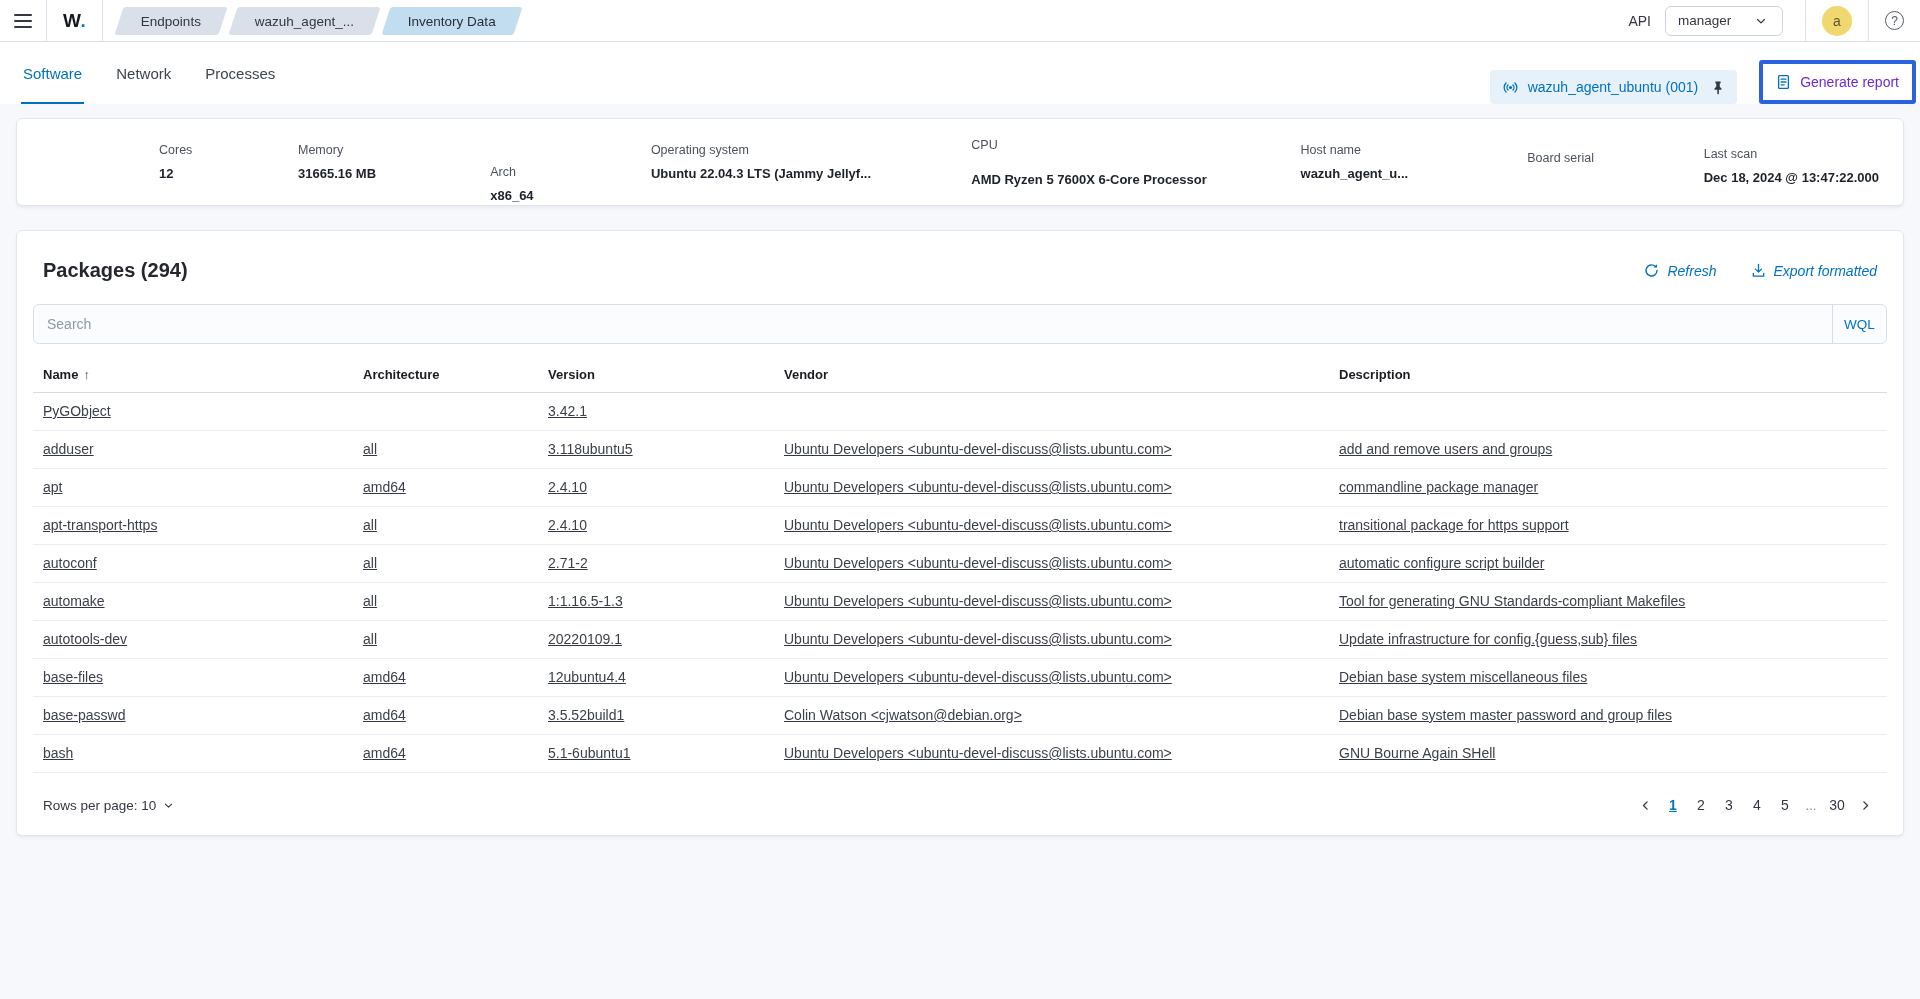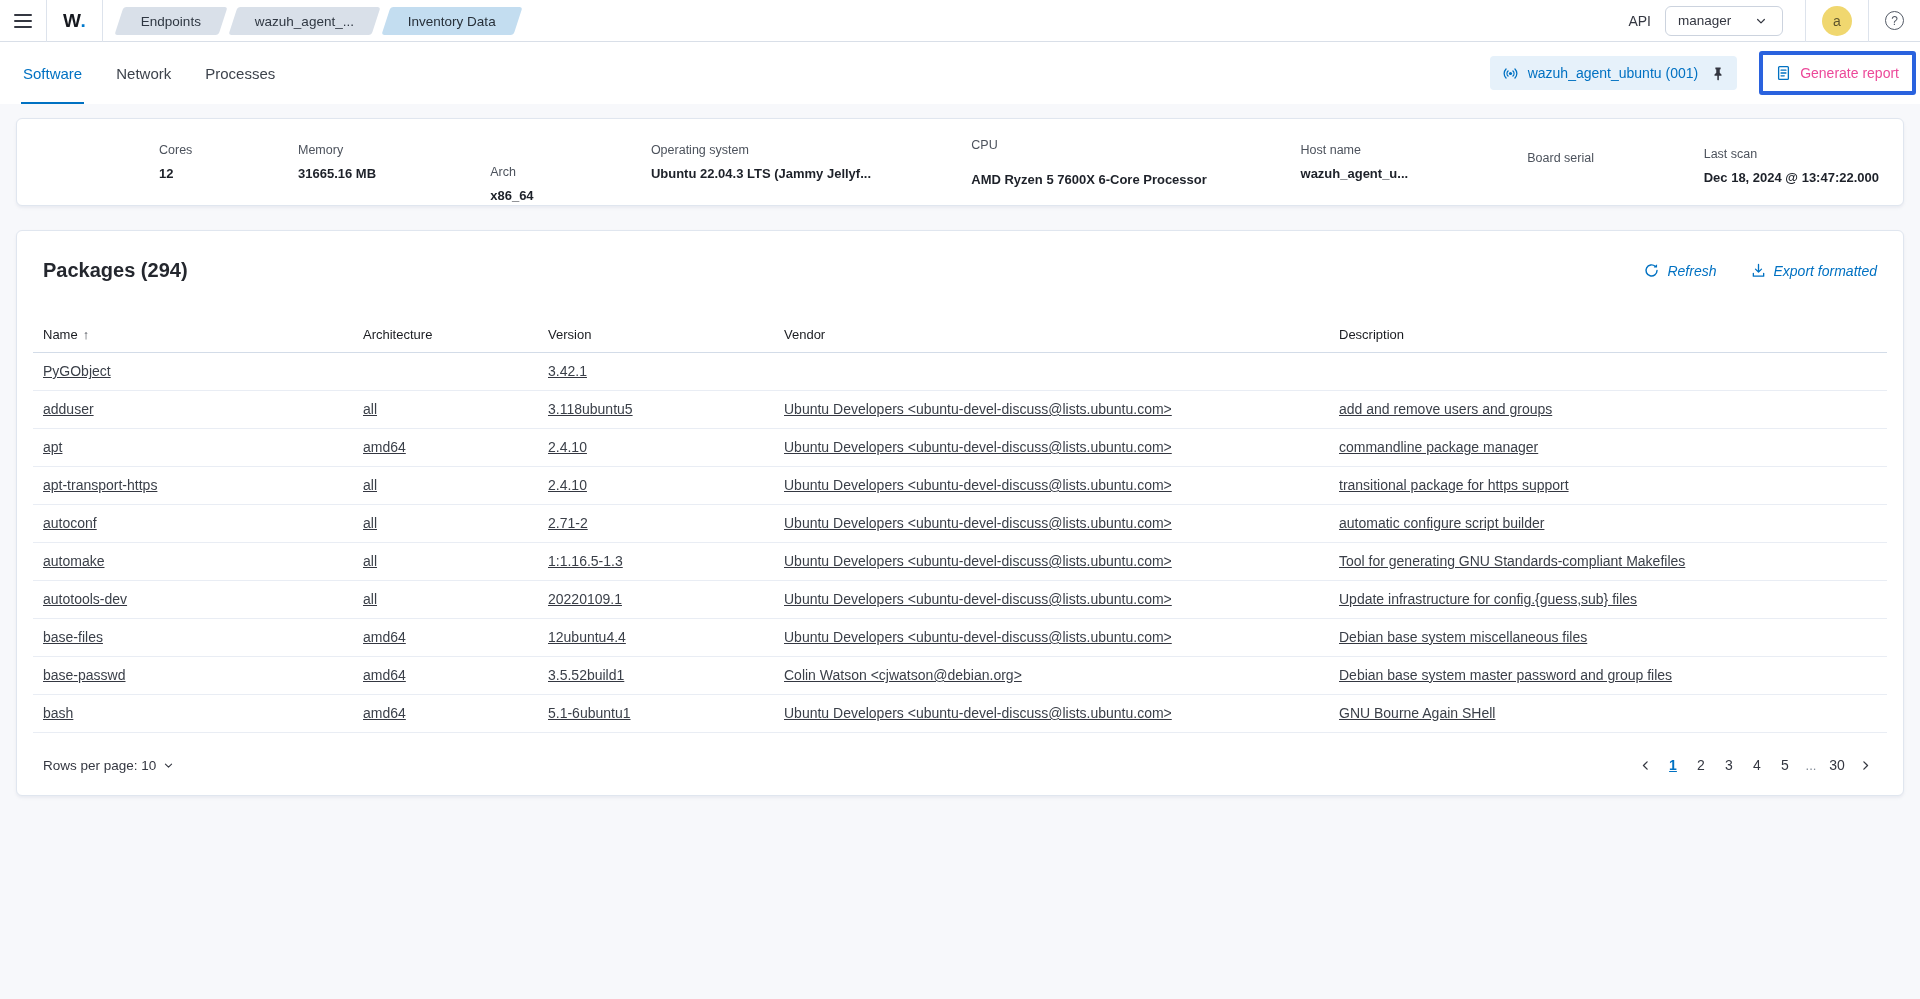--- a/index.html
+++ b/index.html
@@ -37,28 +37,28 @@
     justify-content: center; margin: 0 16px; cursor: pointer; }
   .help { width: 19px; height: 19px; border-radius: 50%; border: 1.4px solid #535a66;
     color: #535a66; font-size: 12px; display: flex; align-items: center; justify-content: center;
     margin: 0 16px; cursor: pointer; }
   
   .tabbar { height: 62px; background: #fff; display: flex; align-items: stretch; }
   .tabs { display: flex; align-items: stretch; margin-left: 6px; }
   .tab { display: flex; align-items: center; margin: 0 15px; padding: 0 2px; font-size: 15px;
     color: #3d434c; cursor: pointer; border-bottom: 2px solid transparent; padding-top: 2px; }
   .tab.active { color: #0071c2; border-bottom-color: #0071c2; font-weight: 500; }
-  .tabbar-right { margin-left: auto; display: flex; align-items: center; padding-left: 44px; }
+  .tabbar-right { margin-left: auto; display: flex; align-items: flex-end; padding-left: 44px; }
   .agent-pill { height: 34px; background: #e6f1fa; border-radius: 4px; display: flex;
     align-items: center; gap: 9px; padding: 0 12px; color: #0071c2; font-size: 14px; cursor: pointer; }
   .agent-pill svg { display: block; }
   .pin-btn { display: flex; align-items: center; margin-left: 4px; cursor: pointer; }
   .highlight-box { border: 4px solid #2a62de; border-radius: 3px; margin-left: 22px; margin-right: 4px;
     padding: 10px 13px; display: flex; align-items: center; }
-  .generate-btn { display: flex; align-items: center; gap: 9px; color: #ec4899; font-size: 14px;
+  .generate-btn { display: flex; align-items: center; gap: 9px; color: #6d28d9; font-size: 14px;
     cursor: pointer; white-space: nowrap; }
   
   .card { background: #fff; border: 1px solid #e0e6ef; border-radius: 6px;
     box-shadow: 0 2px 3px rgba(140,152,172,.12); }
   .info-card { margin: 14px 16px 0; height: 88px; display: flex; align-items: center;
     padding: 10px 24px 10px 142px; }
   .info-field { display: flex; flex-direction: column; gap: 9px; }
   .info-label { font-size: 12.5px; color: #4c525c; }
   .info-value { font-size: 13px; font-weight: 700; color: #1d2129; white-space: nowrap; }
   .w-cores { width: 141px; } .w-memory { width: 195px; } .w-arch { width: 163px; margin-top: 43px; }
@@ -72,21 +72,21 @@
   .text-btn { display: flex; align-items: center; gap: 8px; color: #0071c2; font-size: 14px; cursor: pointer; font-style: italic; }
   .searchbar { height: 40px; border: 1px solid #d8dee8; border-radius: 6px; background: #fbfcfe;
     display: flex; align-items: stretch; overflow: hidden; }
   .searchbar input { flex: 1; border: none; outline: none; background: transparent;
     font-family: "Liberation Sans", sans-serif; font-size: 14px; color: #343741; padding: 0 13px; }
   .searchbar input::placeholder { color: #8d97a6; }
   .wql { width: 54px; border-left: 1px solid #d8dee8; display: flex; align-items: center;
     justify-content: center; color: #0071c2; font-size: 13.5px; cursor: pointer; }
   .table { margin-top: 14px; }
   .thead, .tr { display: grid; grid-template-columns: 320px 185px 236px 555px 1fr; }
-  .th { font-size: 13px; font-weight: 400; color: #1a1c21; padding: 9px 10px 10px;
+  .th { font-size: 13px; font-weight: 700; color: #1a1c21; padding: 9px 10px 10px;
     display: flex; align-items: center; gap: 5px; cursor: pointer; }
   .thead { border-bottom: 1px solid #d3dce8; }
   .sort-arrow { font-size: 13px; color: #343741; }
   .tr { border-bottom: 1px solid #e9edf4; text-decoration: underline; }
   .td { font-size: 14px; color: #3a3f48; padding: 0 10px; line-height: 37px;
     white-space: nowrap; overflow: hidden; text-overflow: ellipsis; }
   .pkg-foot { margin-top: 12px; display: flex; align-items: center; padding: 8px 10px 4px; }
   .rpp { display: flex; align-items: center; gap: 7px; font-size: 13.5px; color: #343741; cursor: pointer; }
   .pager { margin-left: auto; display: flex; align-items: center; gap: 4px; }
   .page-btn { min-width: 24px; height: 24px; display: flex; align-items: center; justify-content: center;
@@ -220,20 +220,24 @@
       </div>
       <div class="text-btn">
         <svg class="stroke-blue" width="15" height="15" viewBox="0 0 16 16">
           <path d="M8 1.5v7.8M4.8 6.5L8 9.7l3.2-3.2M2.5 11v3h11v-3"></path>
         </svg>
         <span>Export formatted</span>
       </div>
     </div>
   </div>
 
+  <div class="searchbar">
+    <input type="text" placeholder="Search" style="">
+    <div class="wql">WQL</div>
+  </div>
 
   <div class="table">
     <div class="thead">
       <div class="th">
         <span>Name</span>
         <span class="sort-arrow">↑</span>
       </div>
       <div class="th">
           <span>Architecture</span>
         </div>

